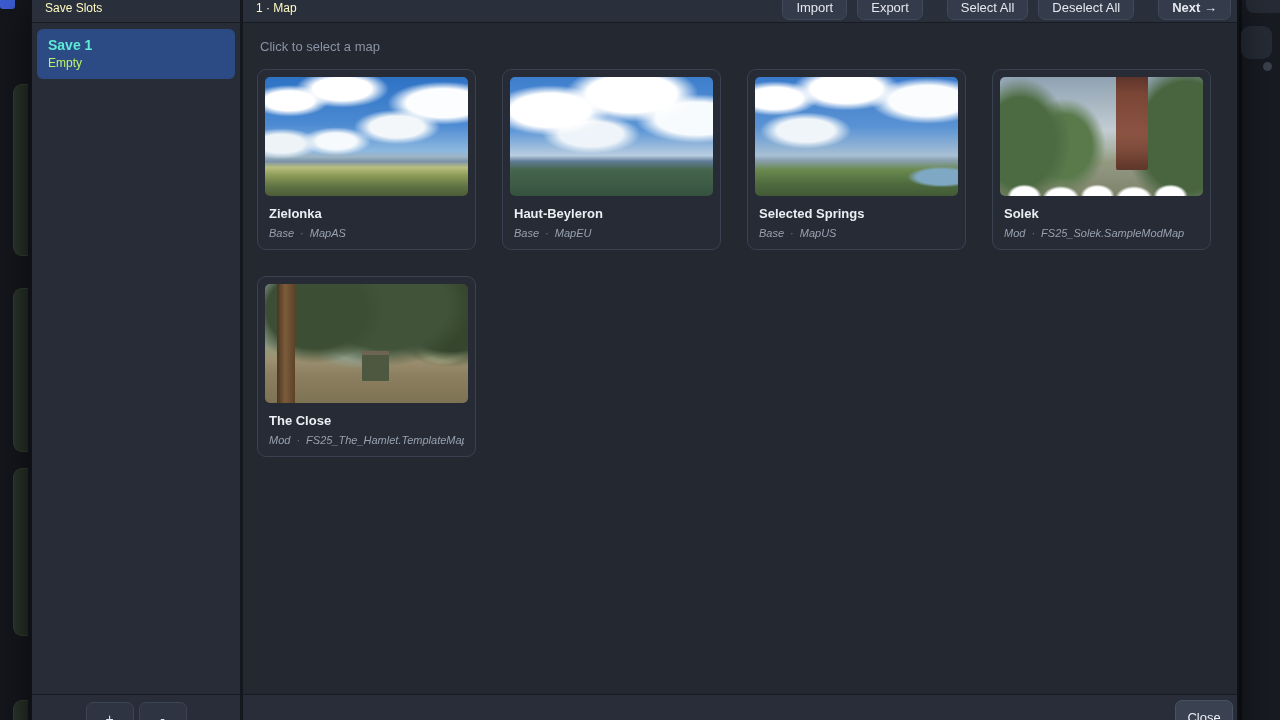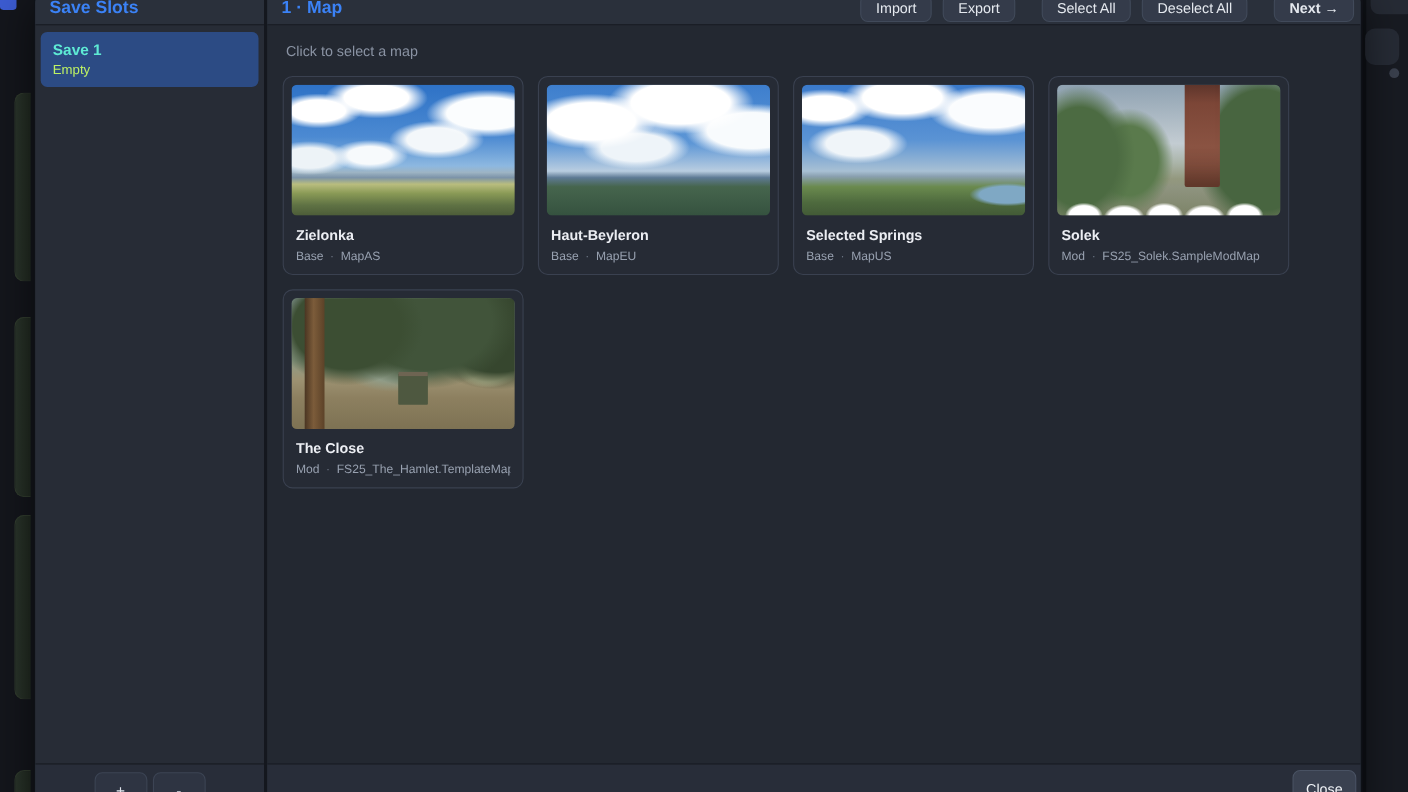--- a/index.html
+++ b/index.html
@@ -33,21 +33,21 @@
     background:#3a404d; border-radius:50%; }
 
   
   .modal { position:absolute; left:32px; width:1205px; top:-7px; bottom:-26px;
     display:flex; background:#232831; border-radius:10px;
     box-shadow:0 0 0 1px #0f1218, 0 10px 40px rgba(0,0,0,.6); overflow:hidden; }
 
   .panel-header { height:30px; flex:0 0 30px; display:flex; align-items:center;
     justify-content:space-between; background:#2a303b; border-bottom:1px solid #171b22;
     padding:0 6px 0 13px; }
-  .panel-title { font-size:16px; font-weight:bold; color:#3b82f6; white-space:nowrap; }
+  .panel-title { font-size:12px; font-weight:normal; color:#fef9c3; white-space:nowrap; }
 
   
   .sidebar { width:208px; flex:0 0 208px; display:flex; flex-direction:column;
     background:#272c36; }
   .slot-list { flex:1; padding:6px 5px; }
   .slot { padding:8px 11px 9px; border-radius:6px; margin-bottom:6px; cursor:pointer; }
   .slot.selected { background:#2c4b84; }
   .slot-name { font-size:14px; font-weight:bold; color:#5eead4; }
   .slot-status { font-size:12px; color:#bef264; margin-top:3px; }
   .sidebar-footer { flex:0 0 52px; background:#282d39; border-top:1px solid #161a21;
@@ -61,26 +61,26 @@
   .main { flex:1; display:flex; flex-direction:column; background:#232831; min-width:0; }
   .toolbar { display:flex; align-items:center; gap:10px; }
   .btn { background:#343b4a; border:1px solid #414a5a; border-radius:7px;
     color:#e4e8ee; font-size:13px; font-family:inherit; padding:4px 13px;
     cursor:pointer; white-space:nowrap; }
   .btn.group-gap { margin-left:14px; }
   .btn.primary { font-weight:bold; }
 
   .content { flex:1; padding:13px 14px 0; overflow:hidden; }
   .hint { font-size:13px; color:#8a93a3; margin:3px 0 15px 3px; }
-  .grid { display:flex; flex-wrap:wrap; gap:13px; }
+  .grid { display:flex; flex-wrap:wrap; gap:26px; }
   .card { width:219px; background:#262b35; border:1px solid #3a4150; border-radius:9px;
     padding:7px 7px 10px; cursor:pointer; }
   .card-title { font-size:13px; font-weight:bold; color:#eceef3; margin:10px 4px 0; }
   .card-meta { font-size:11px; color:#98a1b0; margin:6px 4px 0; display:flex; gap:6px;
-    white-space:nowrap; overflow:hidden; }
+    white-space:nowrap; overflow:hidden;font-style:italic; }
   .card-meta .sep { color:#6d7685; }
 
   .main-footer { flex:0 0 52px; background:#282d39; border-top:1px solid #161a21;
     position:relative; padding:10px 0 0 14px; font-size:12px; color:#b9c0cc; }
   .selected-line { display:flex; gap:5px; }
   .close-btn { position:absolute; right:4px; top:5px; width:58px; height:34px;
     background:#3a4150; border:1px solid #495263; border-radius:7px; color:#eef1f5;
     font-size:13px; font-family:inherit; cursor:pointer; }
 
   

